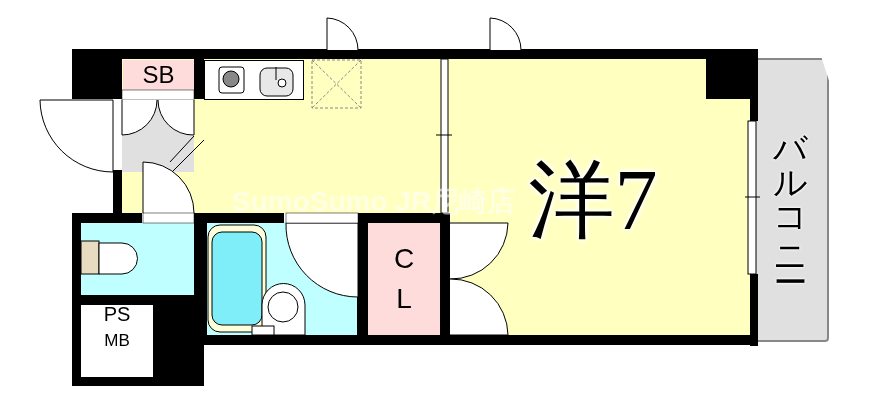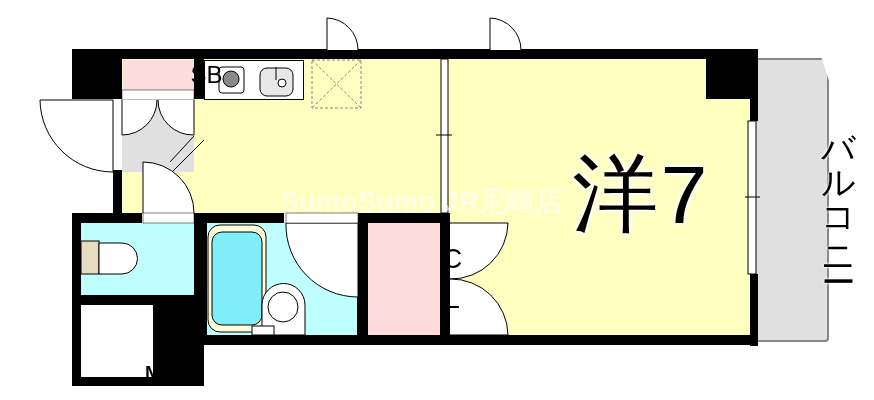--- a/index.html
+++ b/index.html
@@ -1,19 +1,19 @@
 <!DOCTYPE html>
 <html><head>
 <meta charset="utf-8">
 <style>
   html,body{margin:0;padding:0;background:#fff;}
   body{width:874px;height:400px;position:relative;overflow:hidden;font-family:"Liberation Sans",sans-serif;}
   .abs{position:absolute;}
   .wall{position:absolute;background:#000;}
-  .lbl{position:absolute;color:#000;text-align:center;margin-left:48px;}
+  .lbl{position:absolute;color:#000;text-align:center;}
   svg{position:absolute;left:0;top:0;}
 </style>
 </head>
 <body>
 
 <div class="abs" style="left:122px;top:59px;width:320px;height:154px;background:#FFFFC0;"></div>
 <div class="abs" style="left:448px;top:59px;width:304px;height:276px;background:#FFFFC0;"></div>
 <div class="abs" style="left:755px;top:58px;width:72px;height:280px;background:#E0E0E0;border:2px solid #888;border-left:none;border-radius:0 0 4px 0;clip-path:polygon(0 0,90% 0,100% 8%,100% 100%,0 100%);"></div>
 <div class="abs" style="left:123px;top:60px;width:71px;height:30px;background:#FFDCDC;"></div>
 <div class="abs" style="left:368px;top:222px;width:72px;height:113px;background:#FFDCDC;"></div>
@@ -91,16 +91,16 @@
 
   <path d="M262 335 V305 A21 21 0 0 1 305 305 V335 Z" fill="#fff" stroke="#000"></path>
   <circle cx="283" cy="307" r="15" fill="#fff" stroke="#000"></circle>
   <rect x="252" y="326" width="22" height="9" fill="#fff" stroke="#000"></rect>
 </svg>
 
 <div class="lbl" style="left:123px;top:60px;width:71px;font-size:24px;line-height:30px;">SB</div>
 <div class="lbl" style="left:368px;top:243px;width:72px;font-size:28px;">C</div>
 <div class="lbl" style="left:368px;top:283px;width:72px;font-size:28px;">L</div>
 <div class="lbl" style="left:81px;top:303px;width:72px;font-size:20px;">PS</div>
-<div class="lbl" style="left:81px;top:360px;width:72px;font-size:28px;">MB</div>
+<div class="lbl" style="left:81px;top:331px;width:72px;font-size:17px;">MB</div>
 <div class="lbl" style="left:232px;top:183px;width:420px;text-align:left;font-size:28px;font-weight:bold;color:rgba(255,255,255,0.55);white-space:nowrap;">SumoSumo JR尼崎店</div>
-<div class="lbl" style="left:508px;top:150px;width:170px;font-size:86px;line-height:100px;font-family:Liberation Mono, monospace;text-shadow:0 0 4px #fff,0 0 4px #fff,0 0 6px #fff;">洋7</div>
+<div class="lbl" style="left:508px;top:150px;width:170px;font-size:86px;line-height:100px;font-family:Liberation Serif, serif;text-shadow:0 0 4px #fff,0 0 4px #fff,0 0 6px #fff;">洋7</div>
 <div class="lbl" style="left:770px;top:110px;width:40px;font-size:34px;line-height:38px;writing-mode:vertical-rl;font-family:'DejaVu Sans',sans-serif;text-shadow:0 0 3px #fff,0 0 3px #fff;">バルコニー</div>
 
 </body></html>

